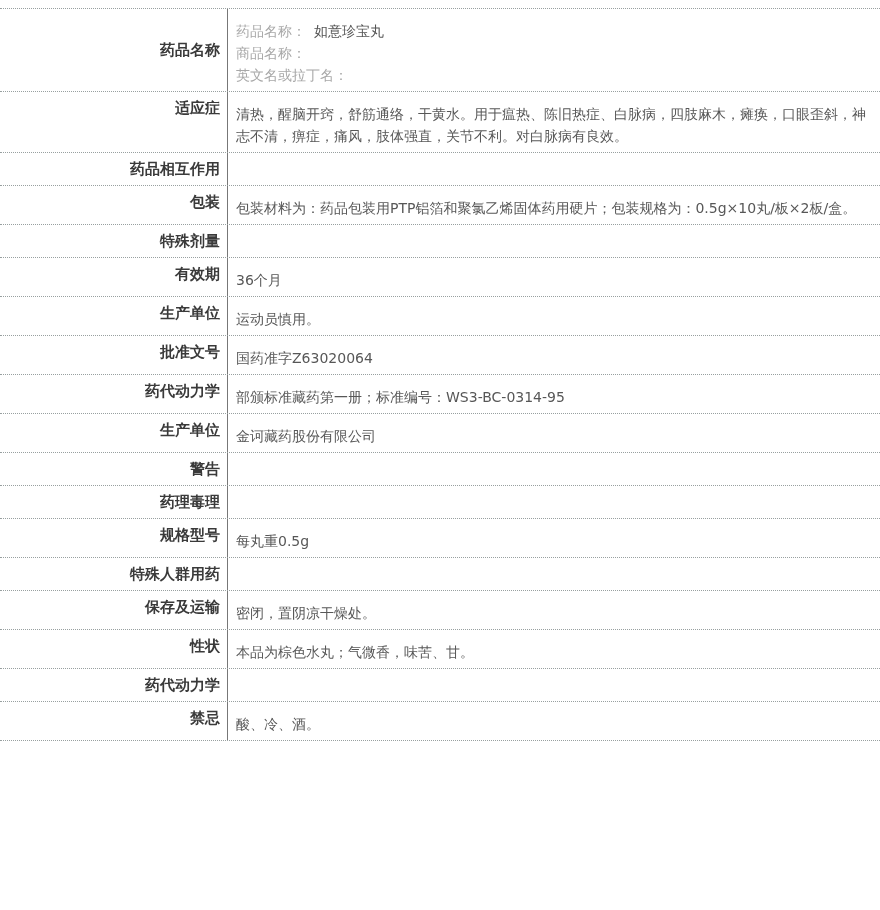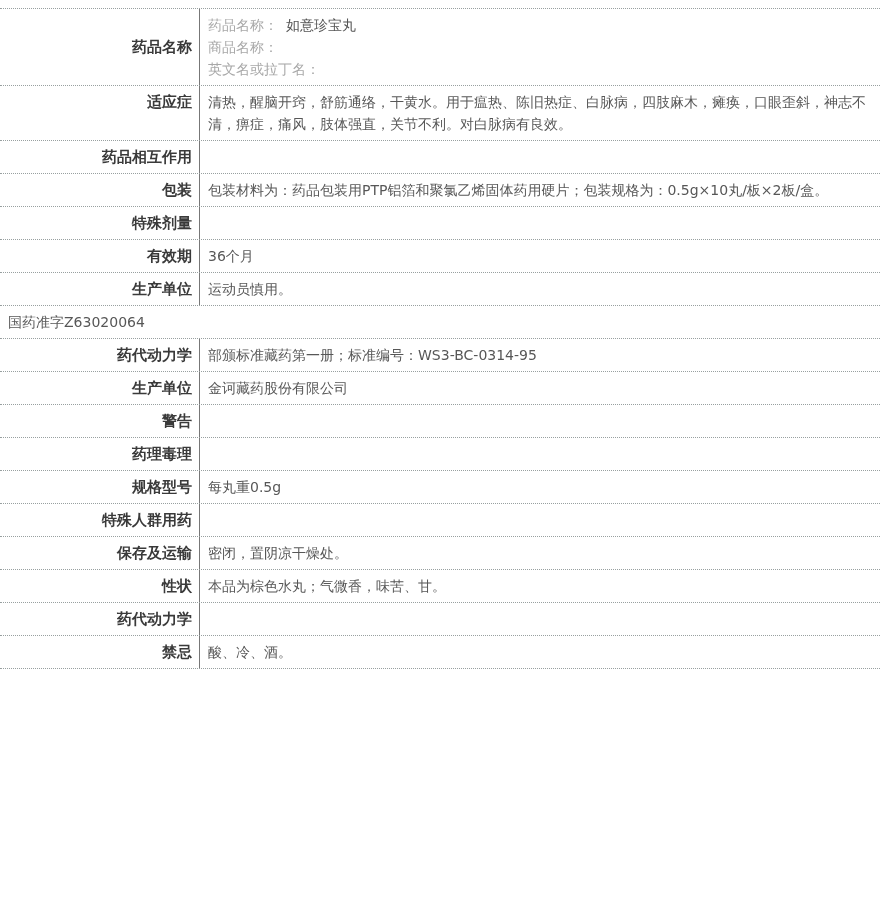--- a/index.html
+++ b/index.html
@@ -17,21 +17,21 @@
     margin-top: 8px;
     width: 880px;
     border-top: 1px dotted #98a0a0;
   }
   .row {
     display: flex;
     align-items: stretch;
     border-bottom: 1px dotted #98a0a0;
   }
   .label-cell {
-    width: 200px;
+    width: 228px;
     box-sizing: border-box;
     border-right: 1px solid #777777;
     display: flex;
     justify-content: flex-end;
     align-items: flex-start;
     padding: 6px 7px 6px 0;
   }
   .label-text {
     font-size: 15px;
     font-weight: bold;
@@ -45,20 +45,21 @@
     padding-top: 0;
     padding-bottom: 0;
   }
   .content-cell {
     flex: 1;
     box-sizing: border-box;
     padding: 5px 14px 5px 8px;
     font-size: 14px;
     color: #575757;
     line-height: 22px;
+    margin-top: 6px;
   }
   .field-line {
     line-height: 22px;
   }
   .muted {
     color: #a8a8a8;
   }
   .value {
     color: #555555;
     margin-left: 8px;
@@ -117,20 +118,23 @@
 
 
   <div class="row">
     <div class="label-cell">
       <span class="label-text">生产单位</span>
     </div>
     <div class="content-cell">运动员慎用。</div>
   </div>
 
   <div class="row">
+    <div class="label-cell">
+      <span class="label-text">批准文号</span>
+    </div>
     <div class="content-cell">国药准字Z63020064</div>
   </div>
 
   <div class="row">
     <div class="label-cell">
       <span class="label-text">药代动力学</span>
     </div>
     <div class="content-cell">部颁标准藏药第一册；标准编号：WS3-BC-0314-95</div>
   </div>
 

